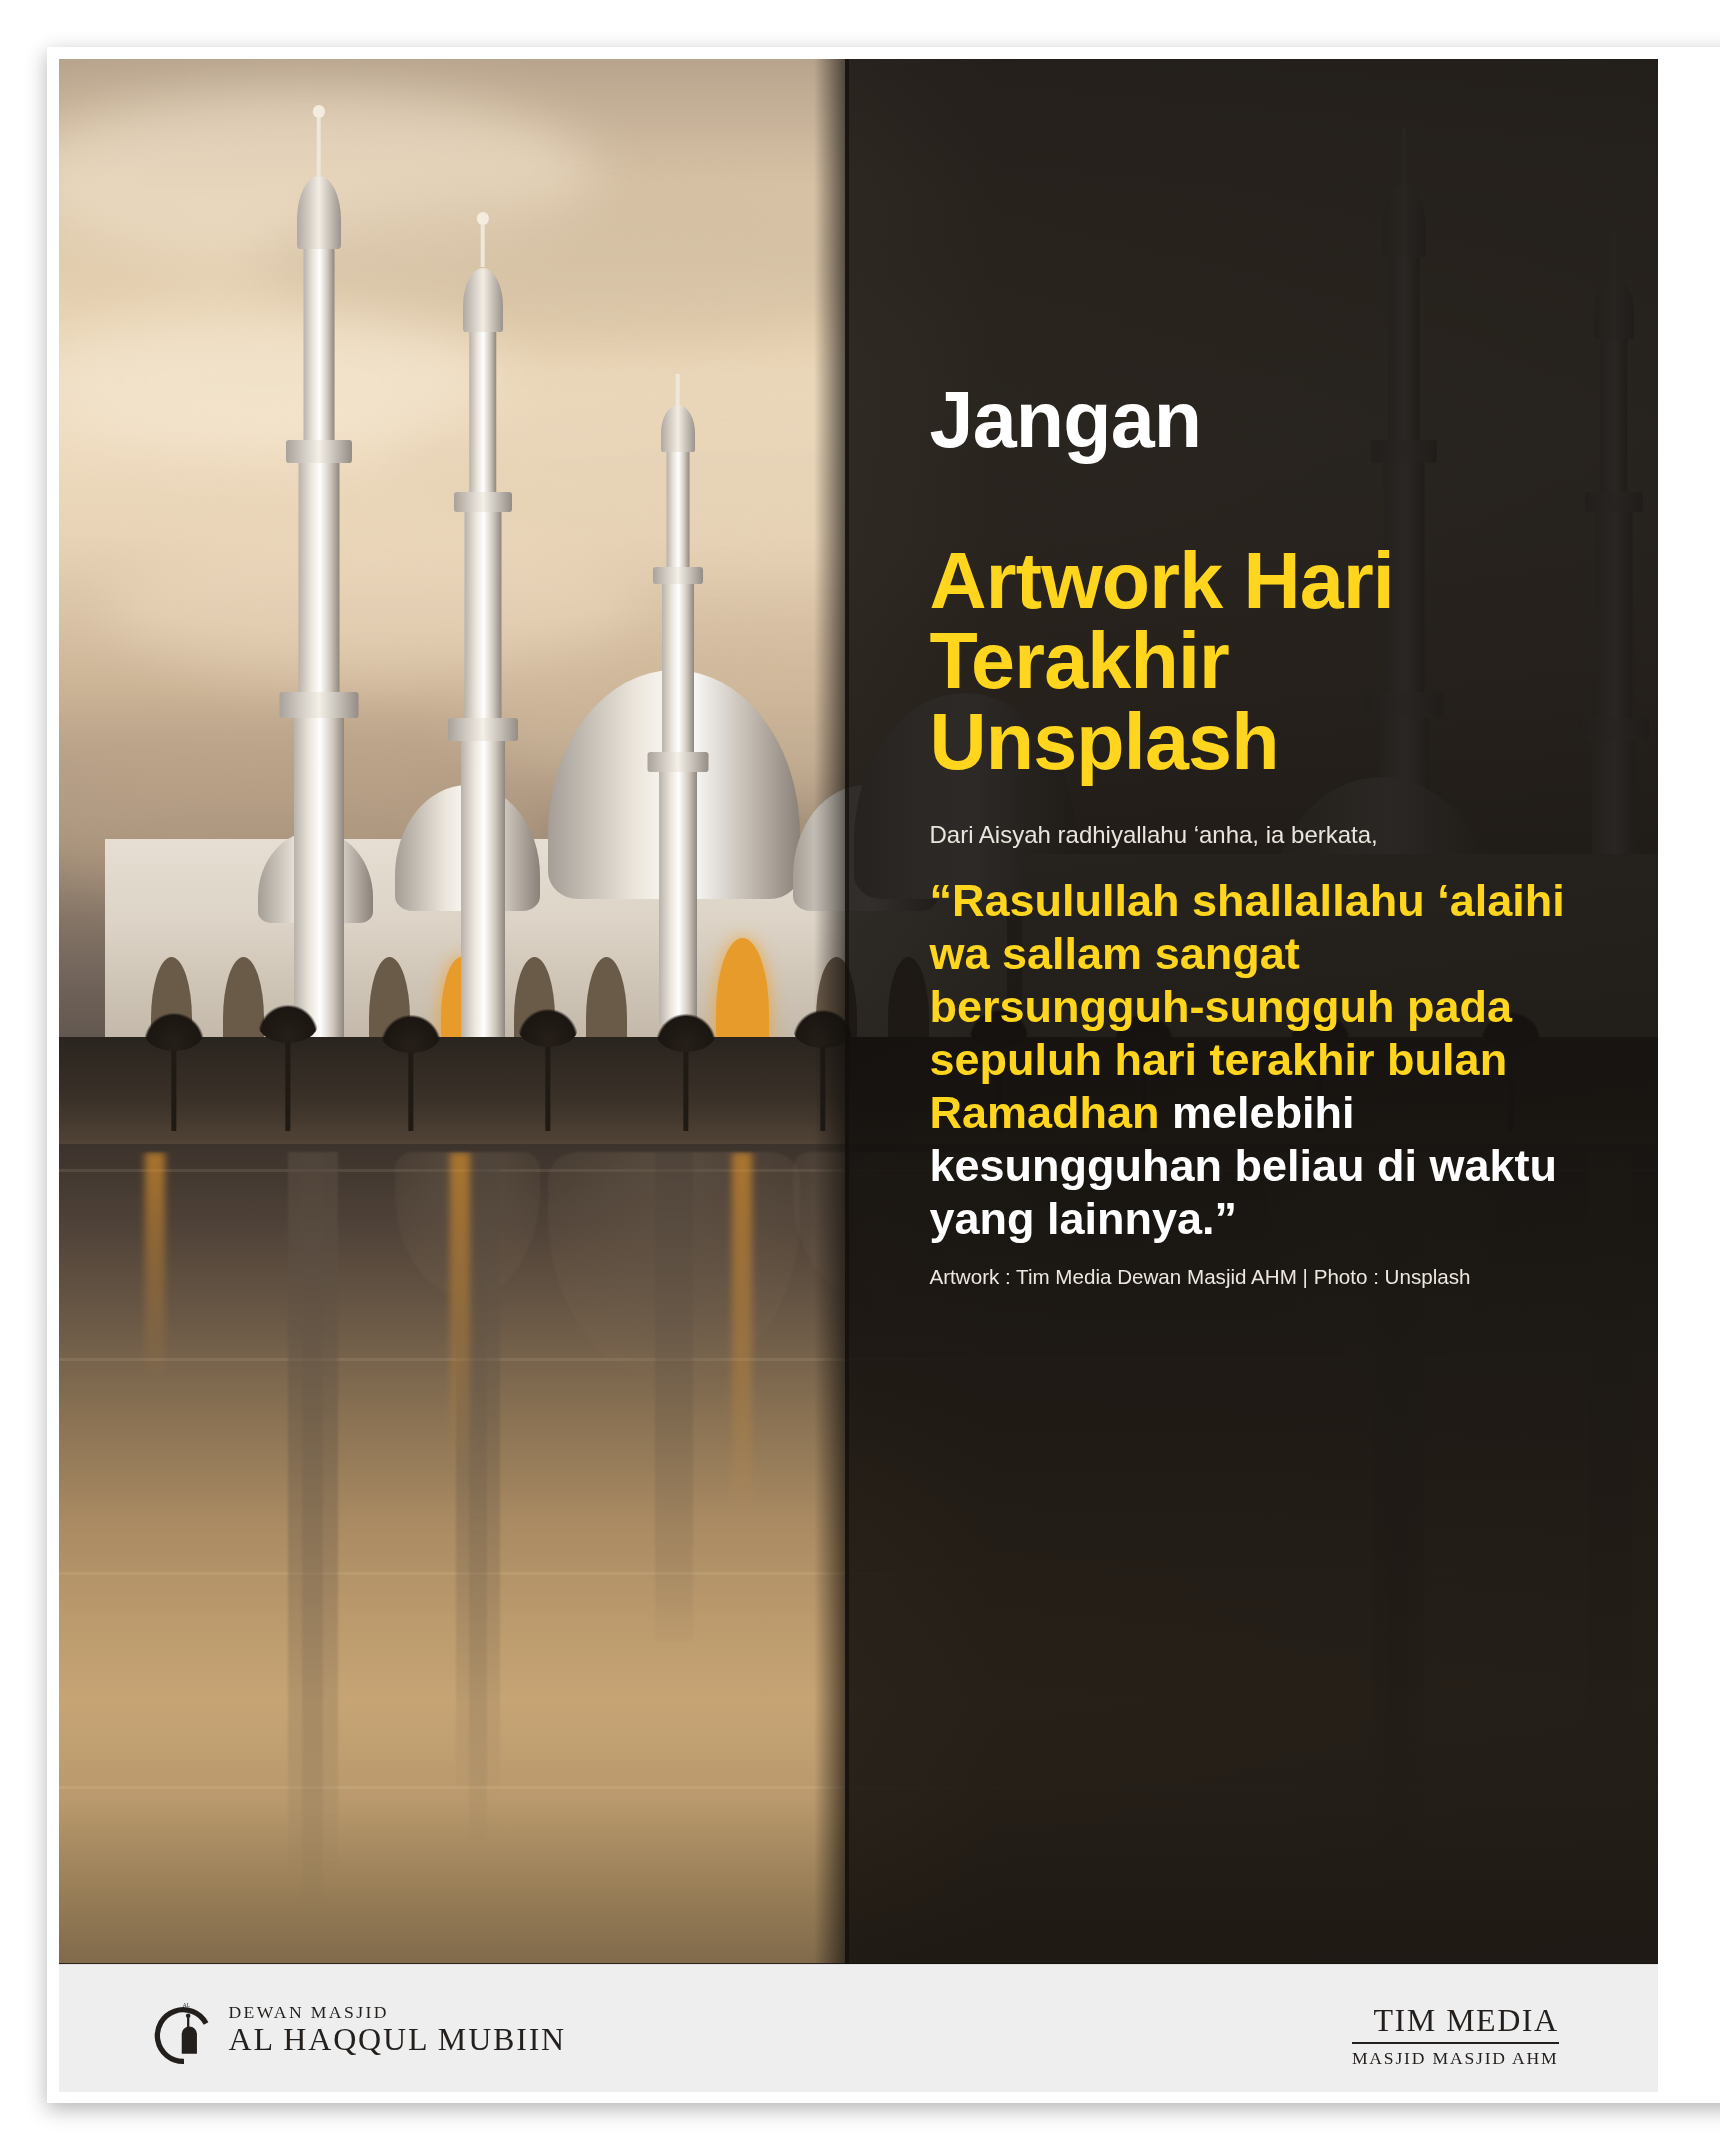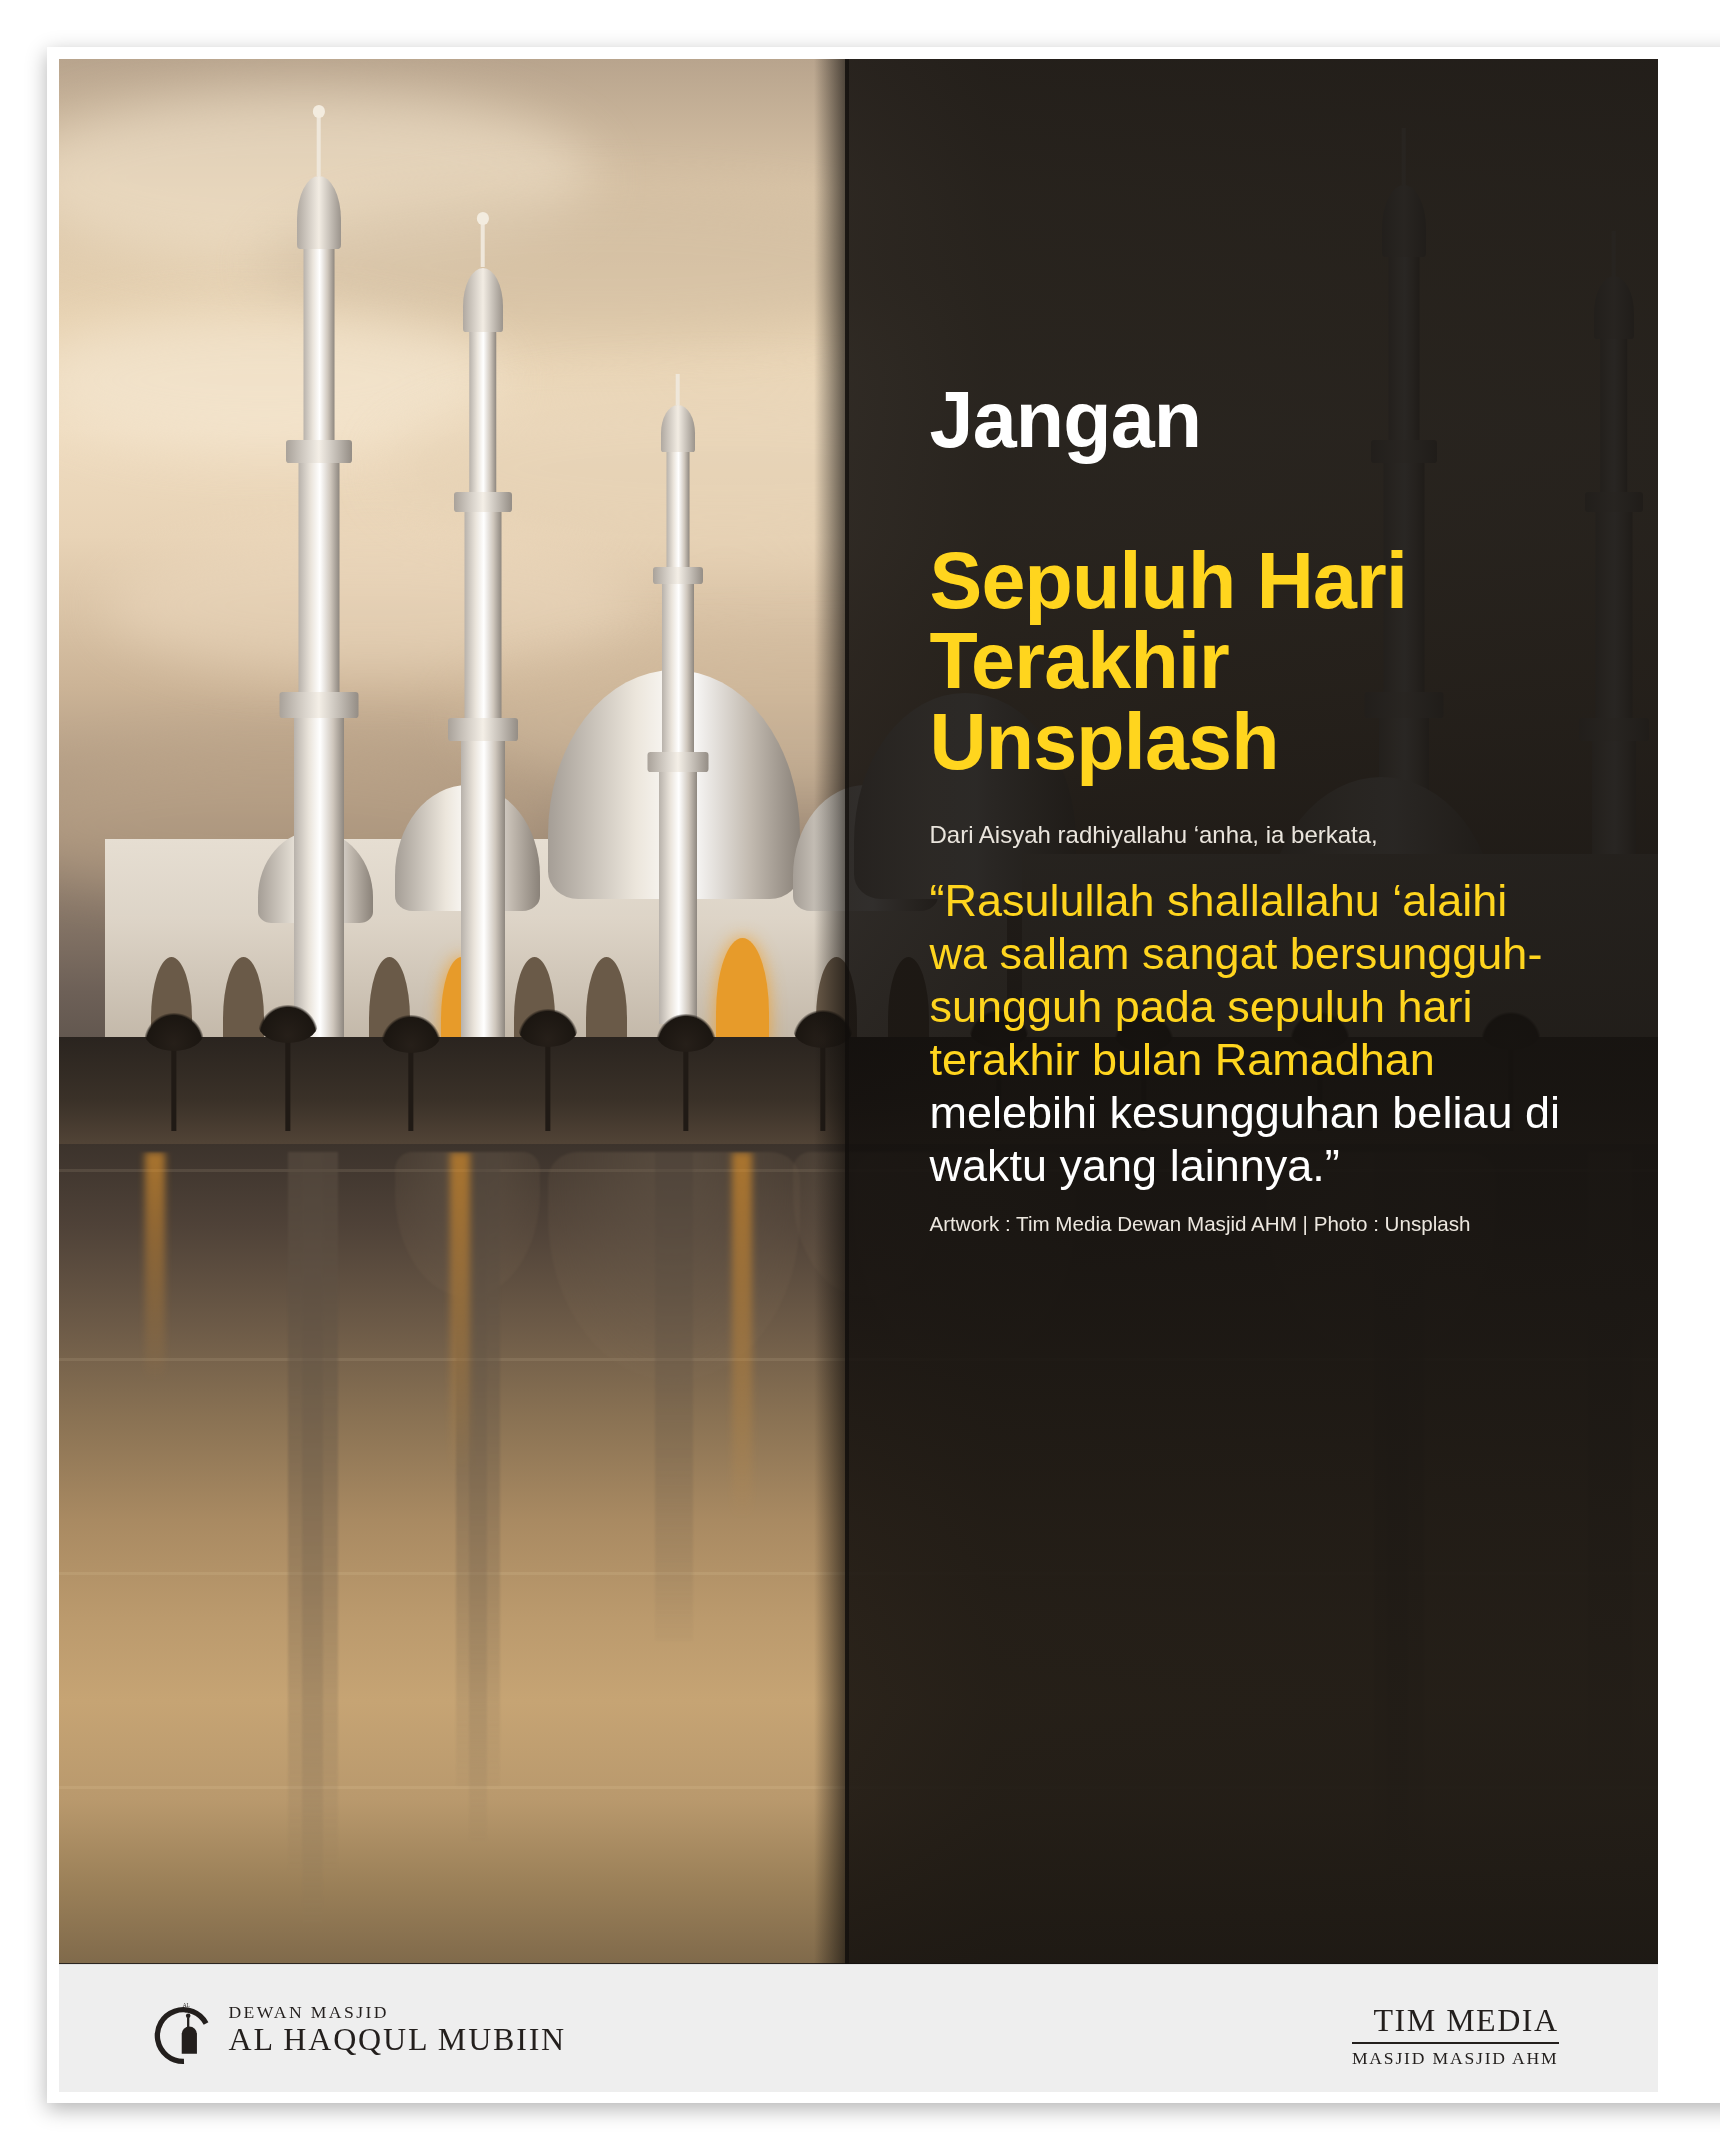--- a/index.html
+++ b/index.html
@@ -265,21 +265,21 @@
     margin-top: 37px;
     color: #e9e4dc;
     font-size: 24px;
     line-height: 1.3;
   }
   .quote {
     margin-top: 23px;
     font-size: 45px;
     line-height: 1.18;
     color: #ffffff;
-    font-weight: 400;
+    font-weight: 700;
   }
   .q-yellow { color: #ffd51e; }
   .source {
     margin-top: 50px;
     font-size: 46px;
     color: #ffffff;
   }
   .credit {
     margin-top: 20px;
     font-size: 20.6px;
@@ -508,21 +508,21 @@
         <div class="refl-glow" style="left:86px; top:0; height:229px;"></div>
       </div>
 
       <div class="dark-panel-edge"></div>
       <div class="dark-panel"></div>
 
       <div class="text-block">
         <h1 class="headline">
           <span class="hl-white">Jangan</span><br>
           <br>
-          <span class="hl-yellow">Sepuluh Hari</span><br>
+          <span class="hl-yellow">Artwork Hari</span><br>
           <span class="hl-yellow">Terakhir</span><br>
           <span class="hl-yellow">Unsplash</span>
         </h1>
 
         <div class="attribution">Dari Aisyah radhiyallahu ‘anha, ia berkata,</div>
 
         <div class="quote">
           <span class="q-yellow">“Rasulullah shallallahu ‘alaihi wa sallam sangat bersungguh-sungguh pada sepuluh hari terakhir bulan Ramadhan</span><span> melebihi kesungguhan beliau di waktu yang lainnya.”</span>
         </div>
 

